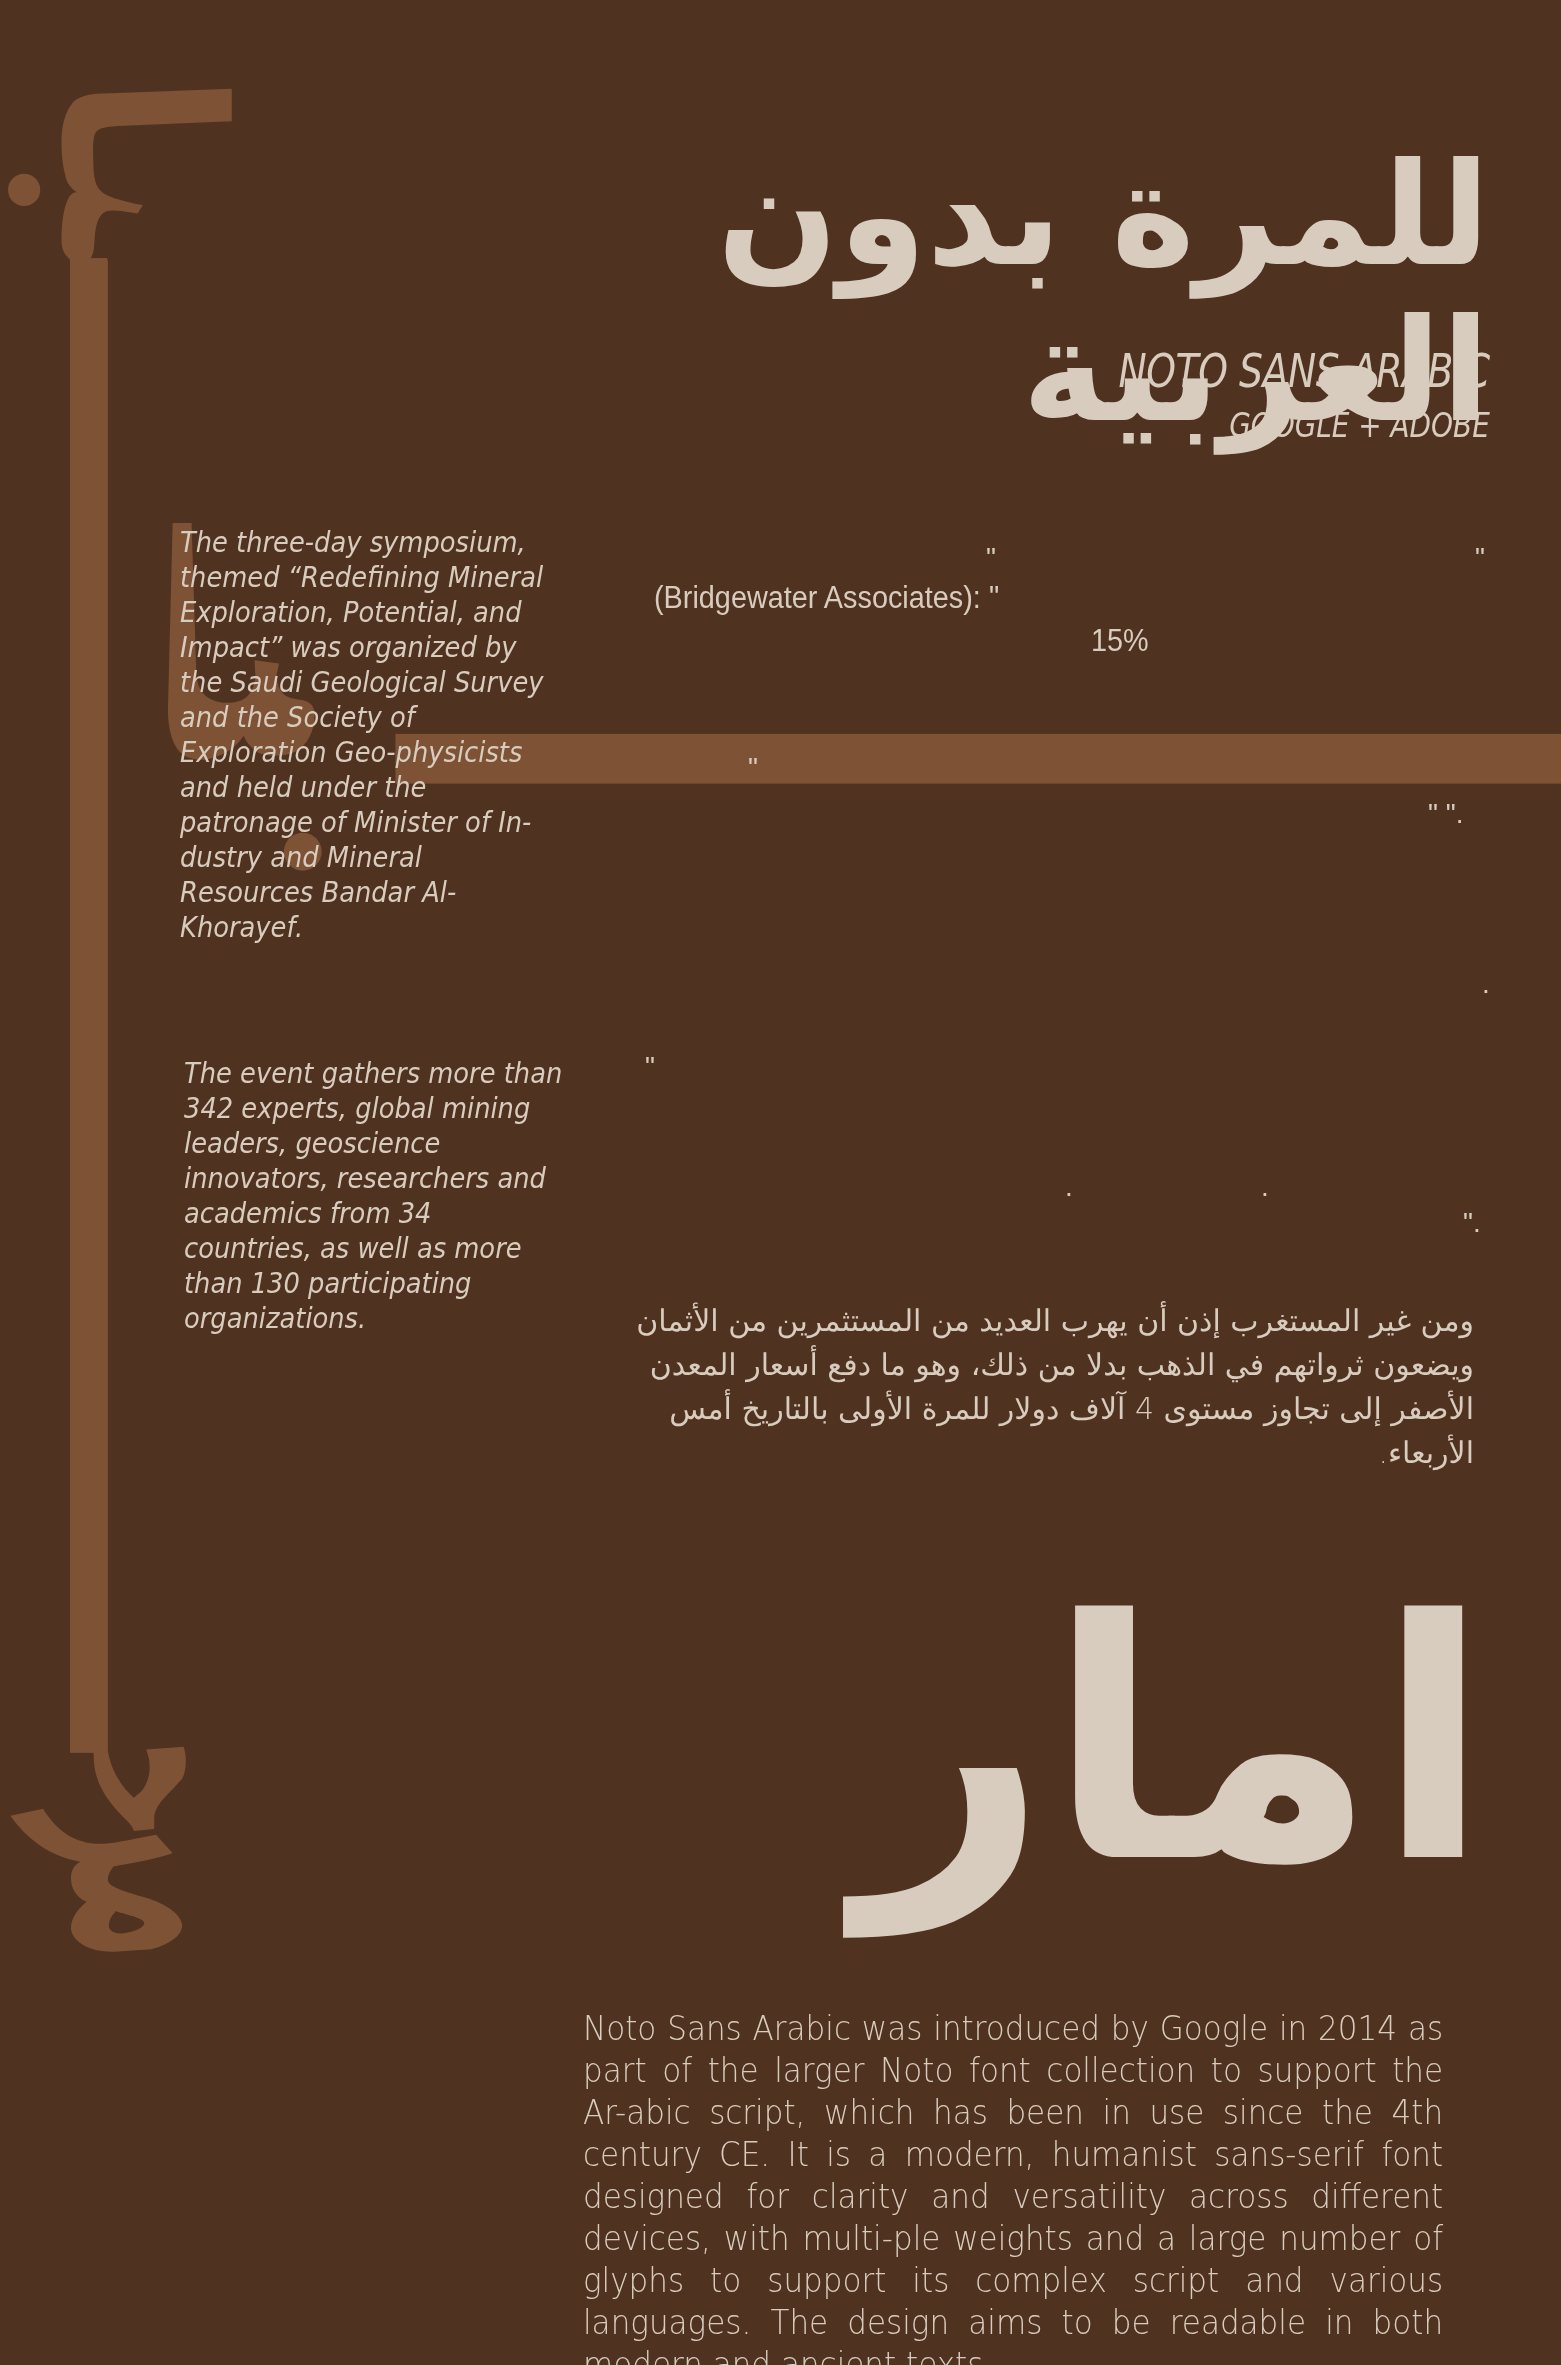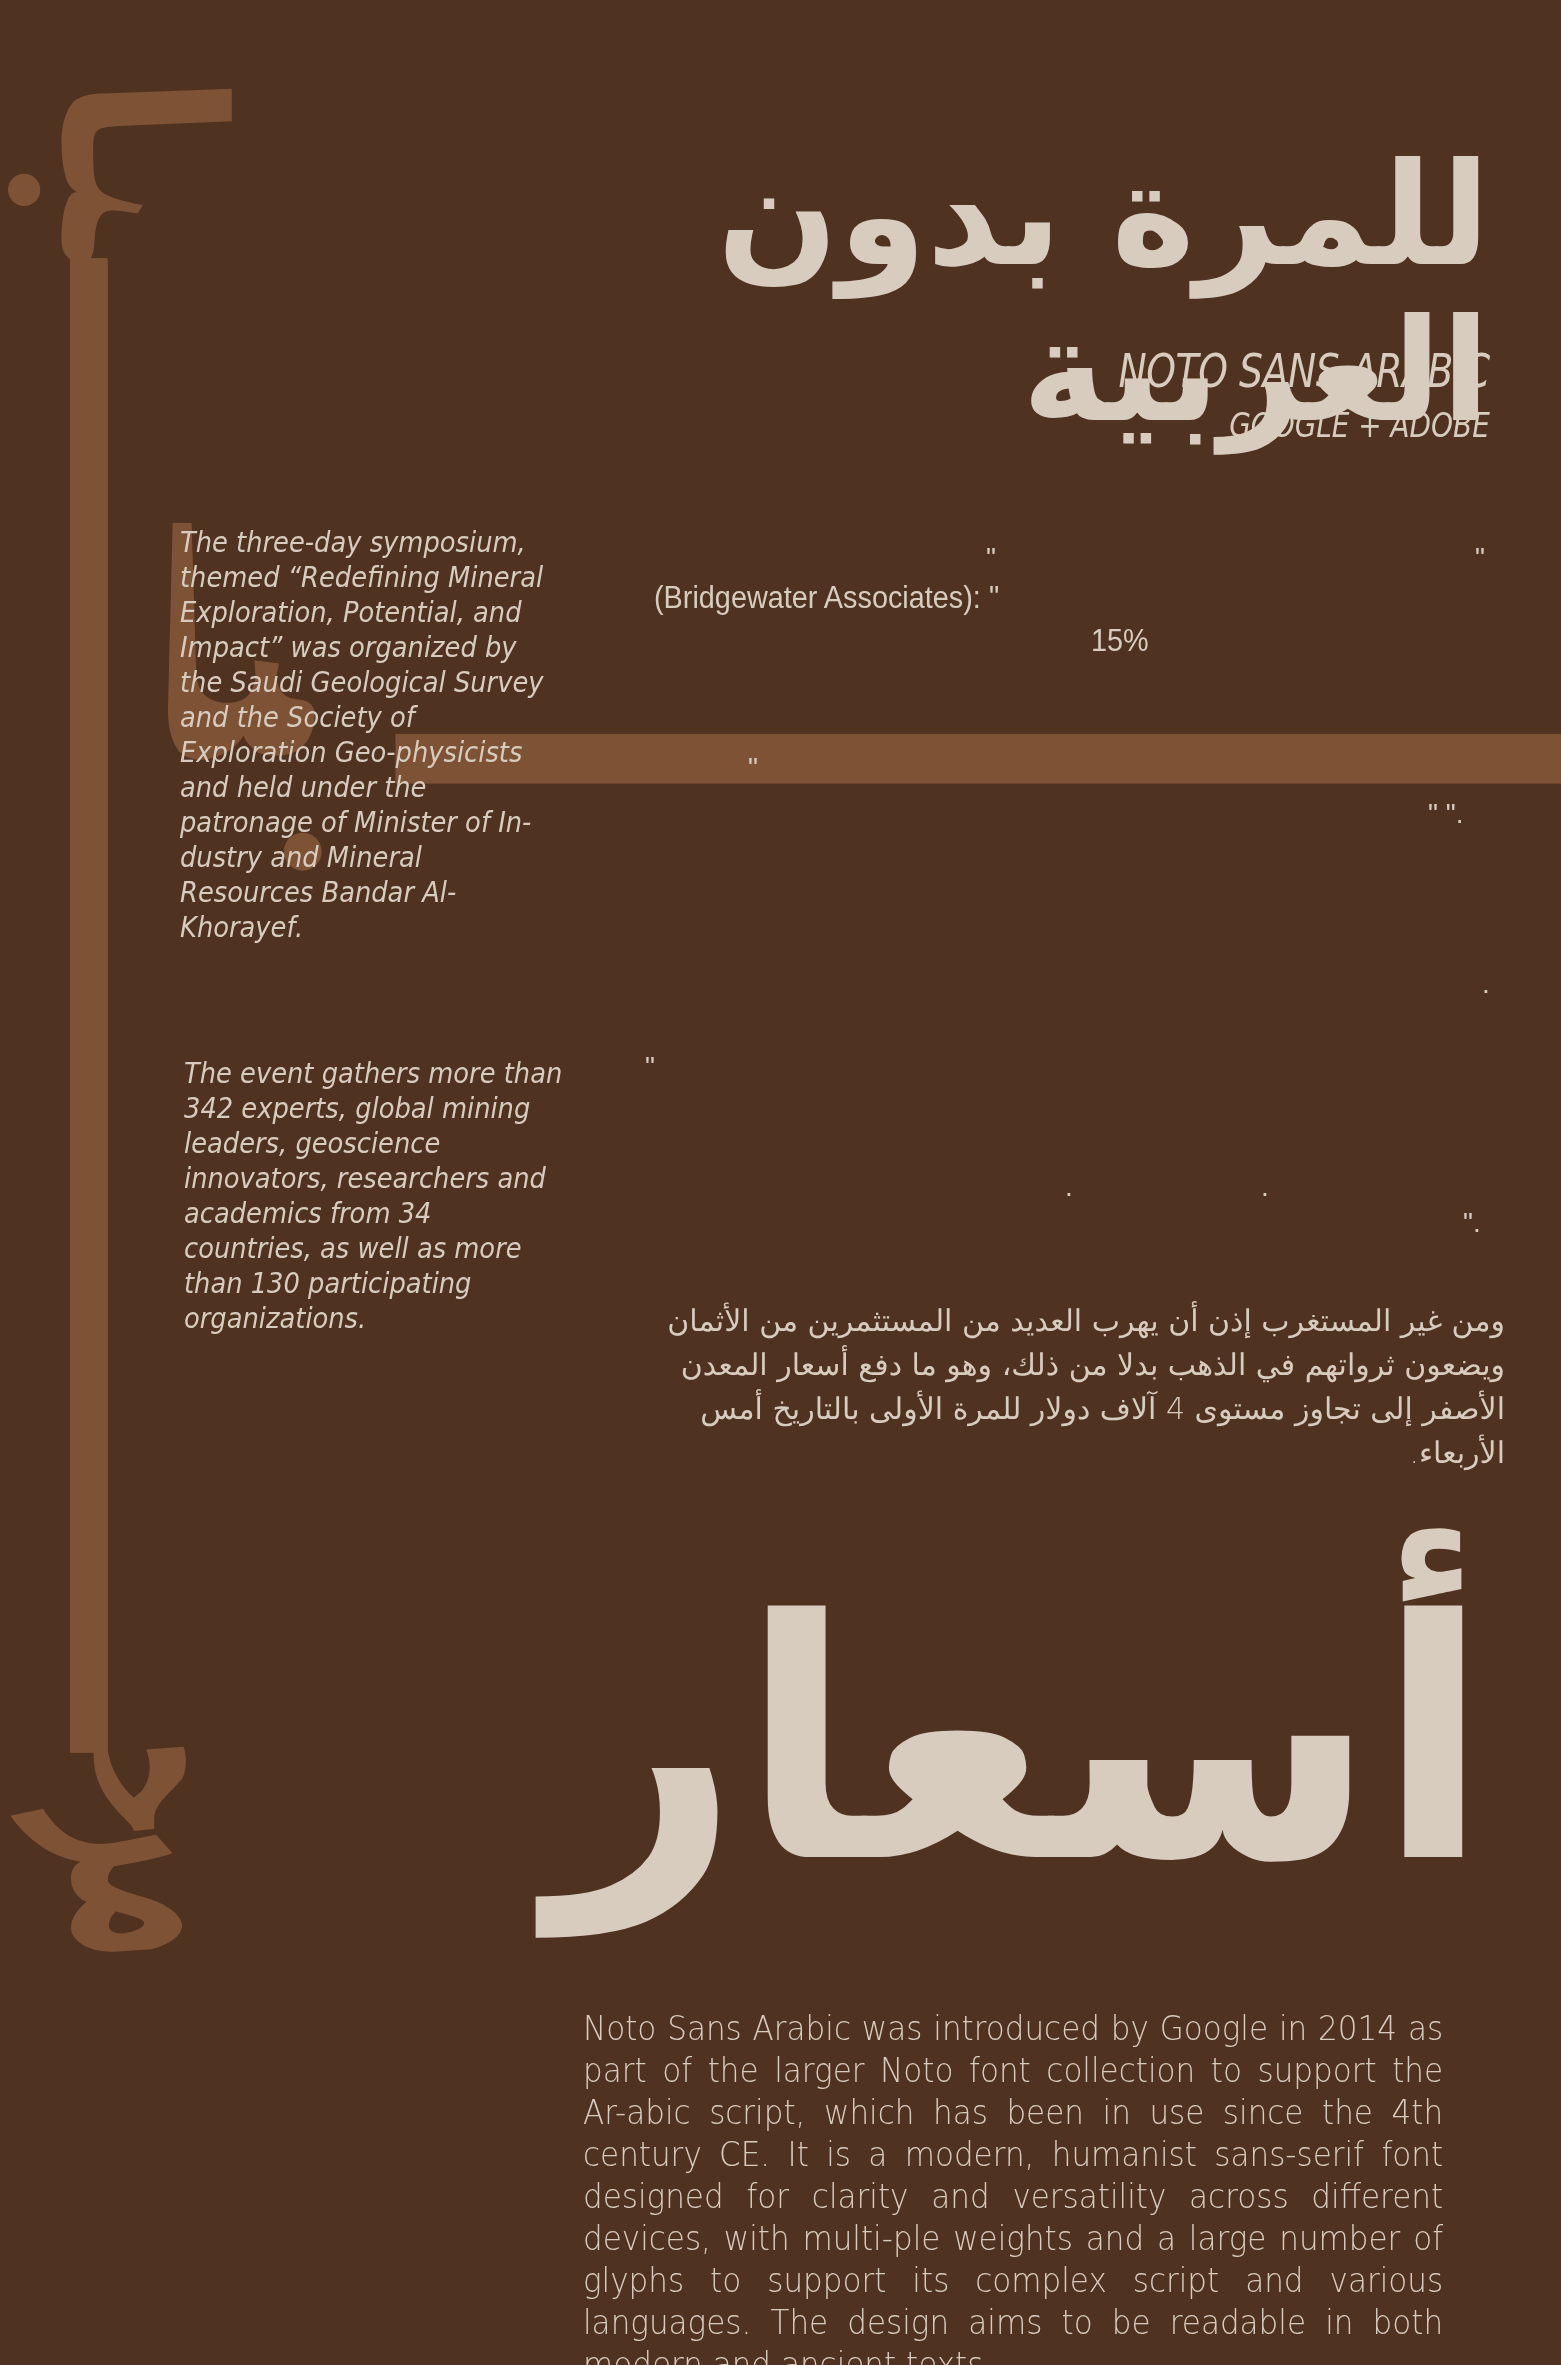--- a/index.html
+++ b/index.html
@@ -41,21 +41,21 @@
       left: 654px; top: 582px;
       font-family: "Liberation Sans", sans-serif; font-size: 31px; line-height: 1;
       transform: scaleX(0.93); transform-origin: left top;
     }
     .pct {
       left: 1091px; top: 625px;
       font-family: "Liberation Sans", sans-serif; font-size: 31px; line-height: 1;
       transform: scaleX(0.93); transform-origin: left top;
     }
     .ar-para {
-      left: 649px; top: 1299px; width: 856px;
+      left: 618px; top: 1299px; width: 856px;
       direction: rtl; text-align: right;
       font-size: 30px; line-height: 44px; font-weight: 300;
     }
     .big-ar {
       left: 861px; top: 1561px; width: 629px;
       direction: rtl; text-align: right;
       font-size: 331px; font-weight: bold; line-height: 1.1;
     }
     .body-en {
       left: 583px; top: 2008px; width: 915px;
@@ -99,16 +99,16 @@
 <span class="abs quote" style="left:748px; top:754px;">"</span>
 <span class="abs quote" style="left:1428px; top:800px;">" ".</span>
 <span class="abs quote" style="left:1482px; top:970px;">.</span>
 <span class="abs quote" style="left:645px; top:1053px;">"</span>
 <span class="abs quote" style="left:1065px; top:1173px;">.</span>
 <span class="abs quote" style="left:1261px; top:1173px;">.</span>
 <span class="abs quote" style="left:1463px; top:1209px;">".</span>
 
 <div class="abs ar-para">ومن غير المستغرب إذن أن يهرب العديد من المستثمرين من الأثمان ويضعون ثرواتهم في الذهب بدلا من ذلك، وهو ما دفع أسعار المعدن الأصفر إلى تجاوز مستوى 4 آلاف دولار للمرة الأولى بالتاريخ أمس الأربعاء.</div>
 
-<div class="abs big-ar">أسعار</div>
+<div class="abs big-ar">امار</div>
 
 <div class="abs body-en">Noto Sans Arabic was introduced by Google in 2014 as part of the larger Noto font collection to support the Ar-abic script, which has been in use since the 4th century CE. It is a modern, humanist sans-serif font designed for clarity and versatility across different devices, with multi-ple weights and a large number of glyphs to support its complex script and various languages. The design aims to be readable in both modern and ancient texts.</div>
 
 
 </body></html>

